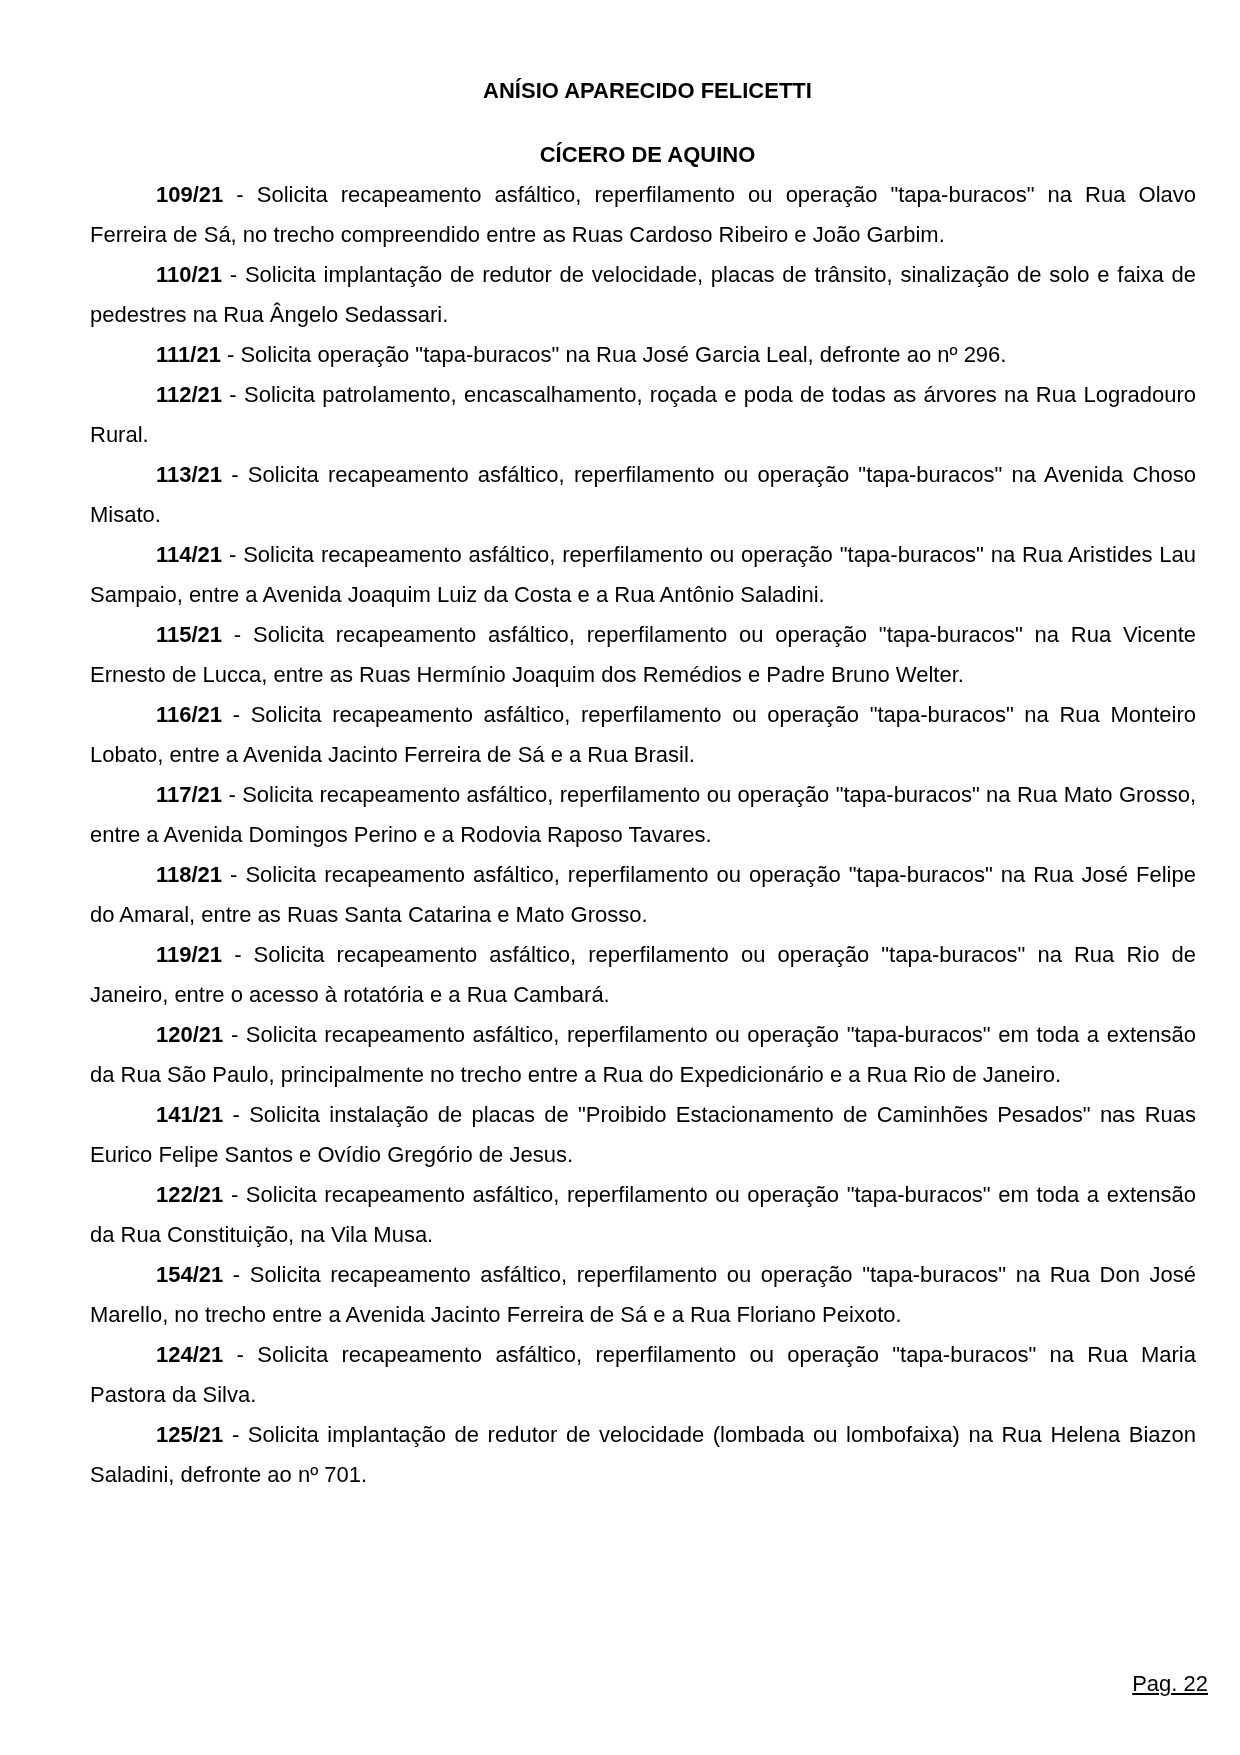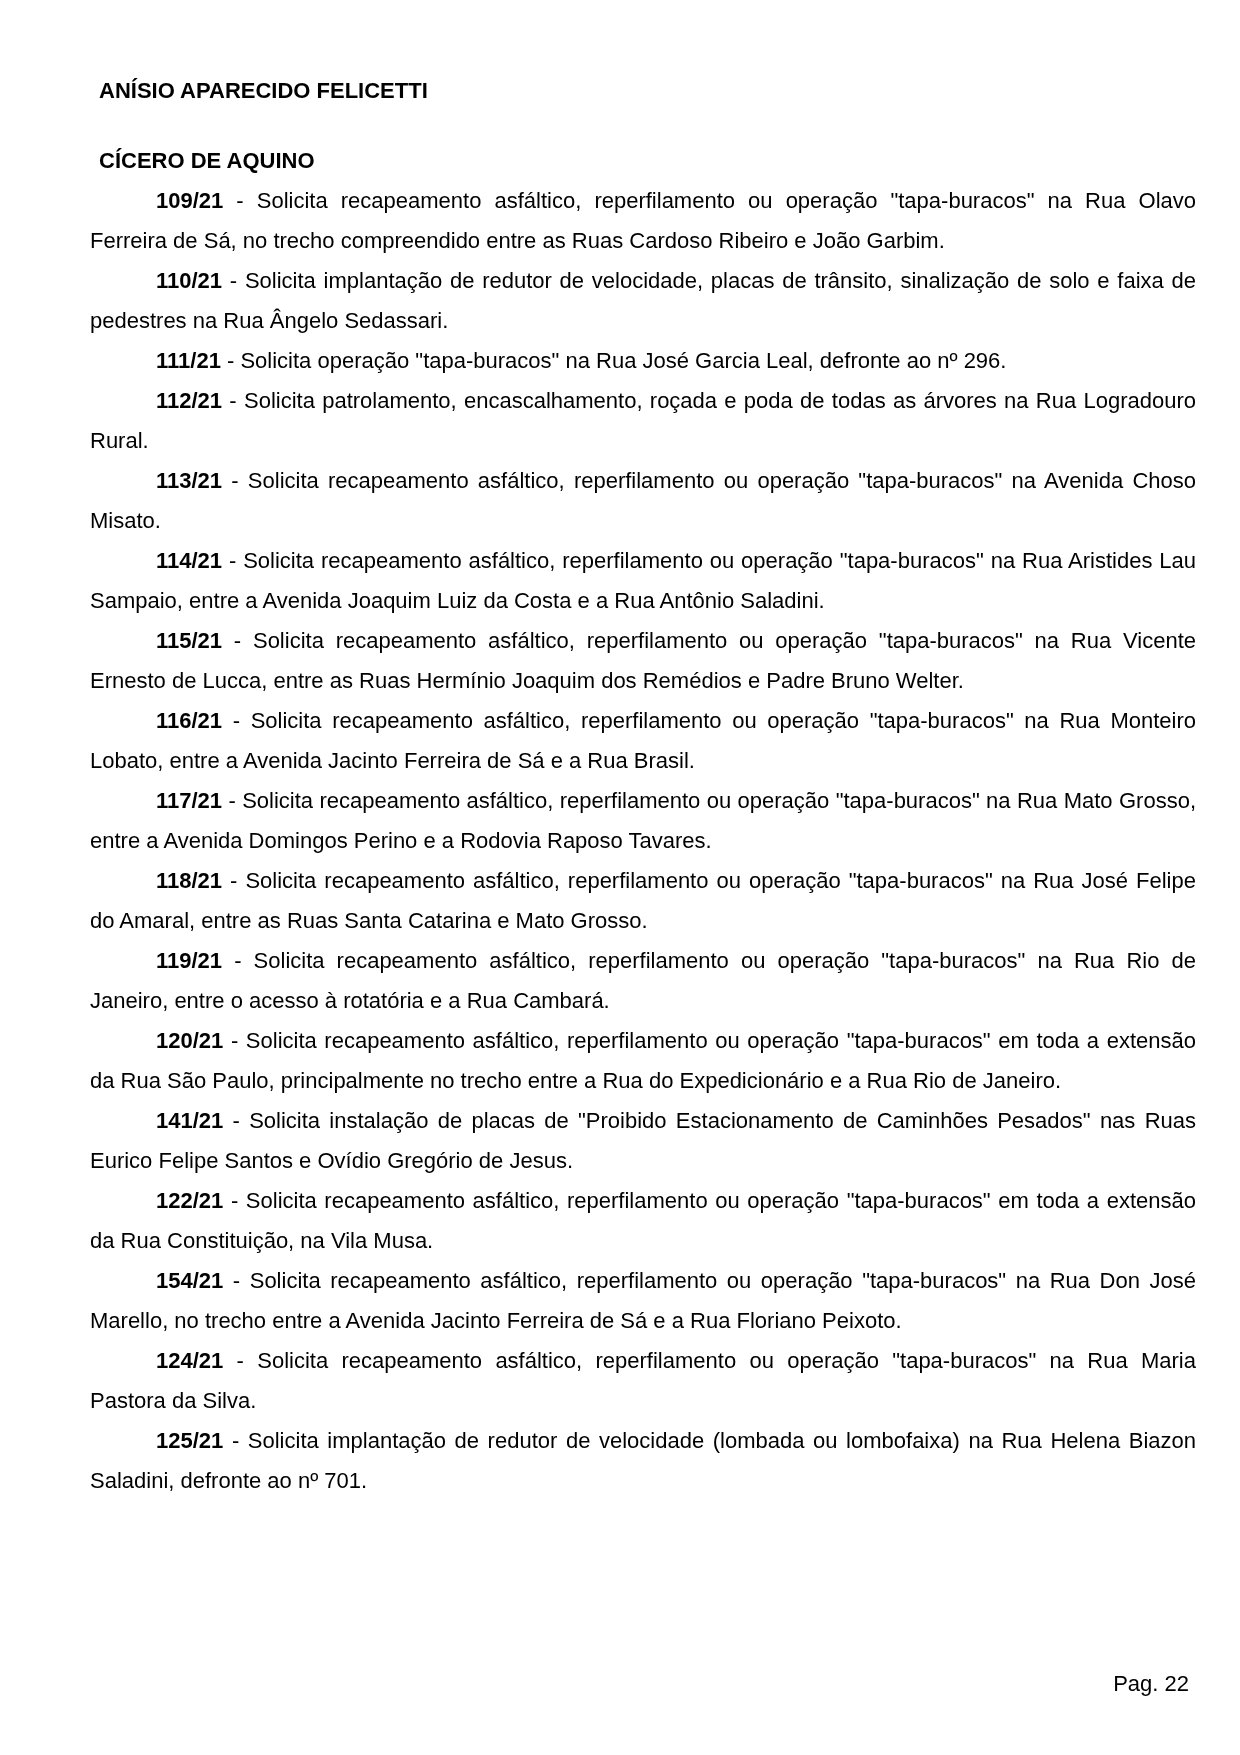--- a/index.html
+++ b/index.html
@@ -19,42 +19,44 @@
   .page {
     position: relative;
     box-sizing: border-box;
     width: 1240px;
     height: 1755px;
     padding: 71px 44px 0 90px;
     background: #ffffff;
     overflow: hidden;
   }
   .section + .section {
-    margin-top: 30px;
+    margin-top: 24px;
   }
   .section-heading {
     font-size: 22px;
     line-height: 40px;
     font-weight: bold;
     margin: 0 0 0 9px;
     letter-spacing: 0;
+    text-align: center;
   }
   .request {
     margin: 0;
     text-indent: 66px;
     text-align: justify;
   }
   .request .num {
     font-weight: bold;
   }
   .footer {
     position: absolute;
     top: 1664px;
-    right: 51px;
+    right: 32px;
     line-height: 40px;
+    text-decoration: underline;
   }
 </style>
 </head>
 <body>
 
 <div class="page">
   <div id="content">
   <section class="section">
     <h2 class="section-heading">ANÍSIO APARECIDO FELICETTI</h2>
 

